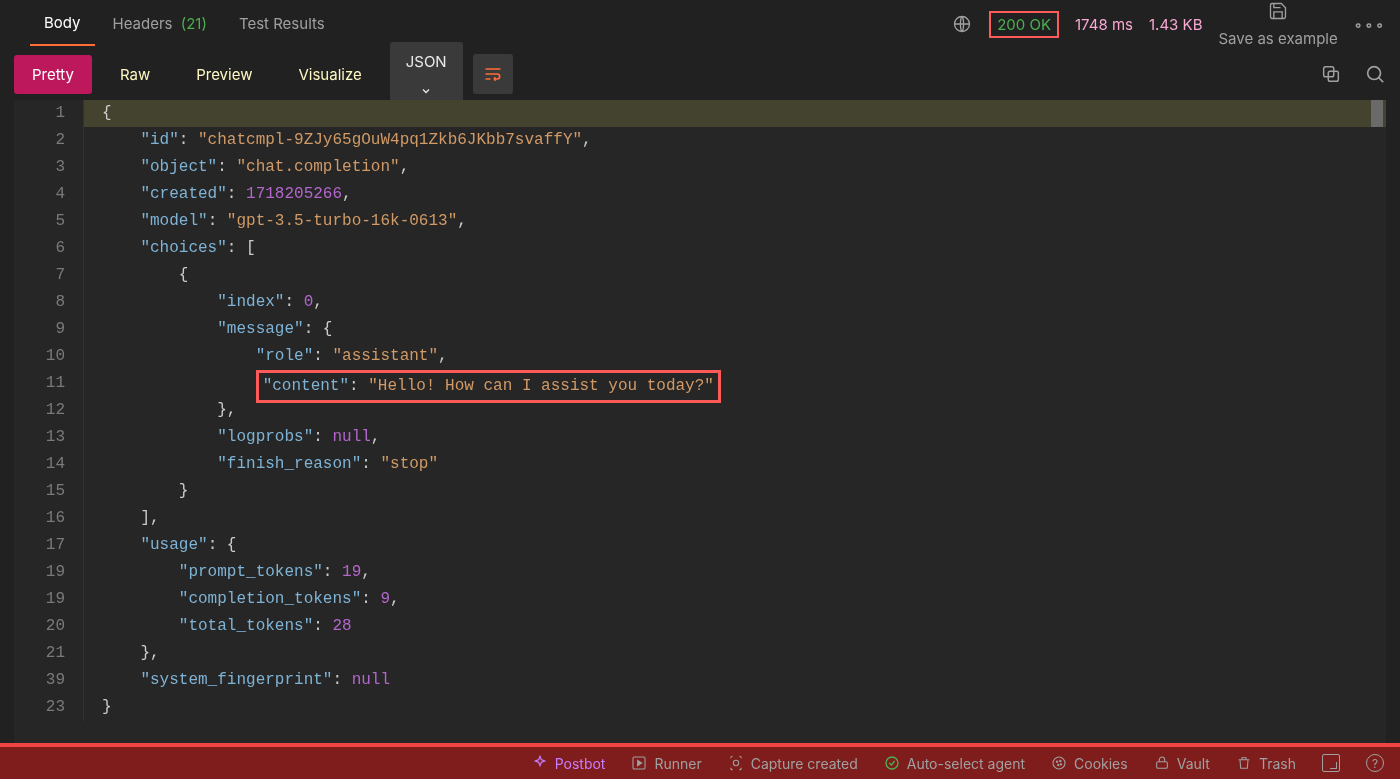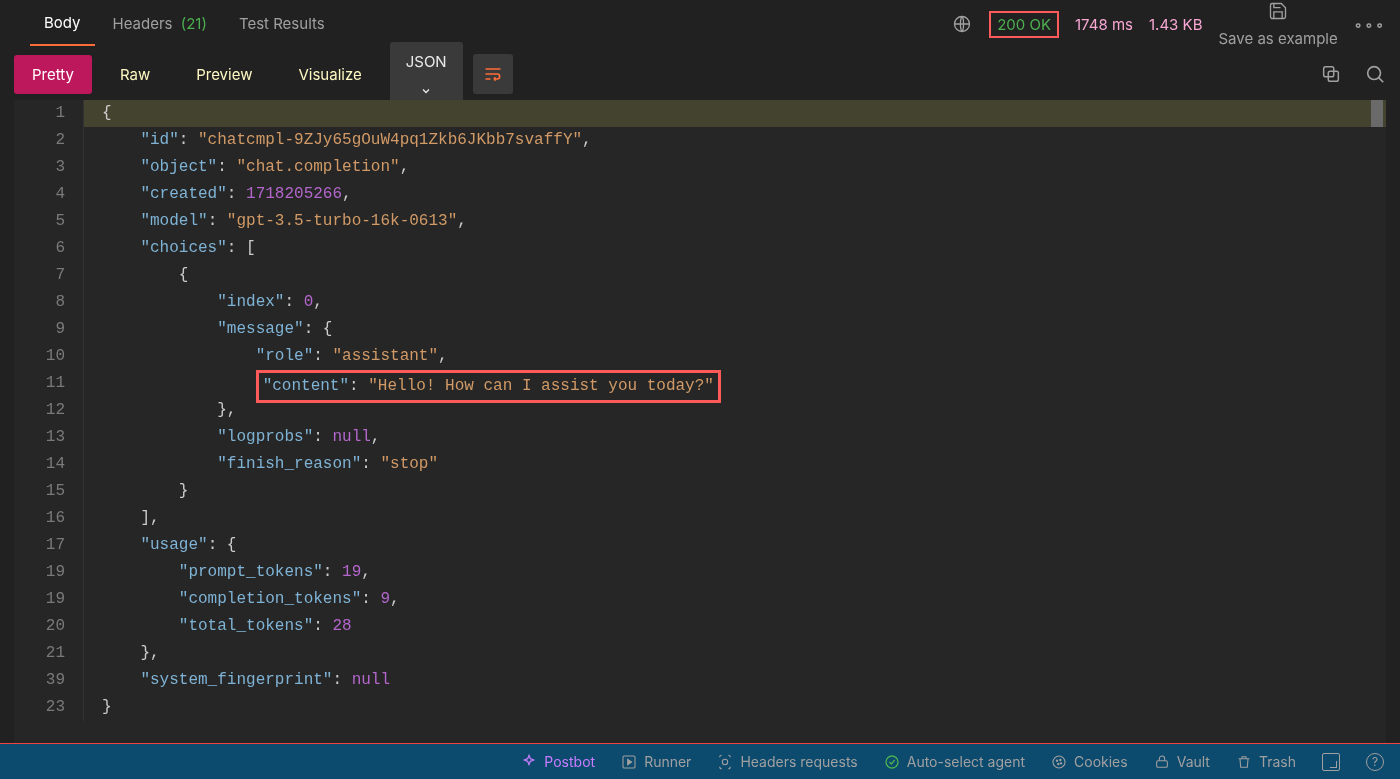--- a/index.html
+++ b/index.html
@@ -142,24 +142,24 @@
   }
 
   
   .footer {
     height: 36px;
     display:flex;
     align-items:center;
     justify-content:flex-end;
     gap: 26px;
     padding: 0 16px;
-    border-top: 1px solid #ef4444;
+    border-top: 4px solid #ef4444;
     font-size: 14px;
     color:#a0a0a0;
-    background:#0c4a6e;
+    background:#7f1d1d;
   }
   .footer .item { display:flex; align-items:center; gap:7px; cursor:pointer; }
   .footer .postbot { color: #c77dff; }
   .footer svg { width:16px; height:16px; }
   .footer .sq { width:18px; height:18px; border:1.5px solid #a0a0a0; border-radius:2px; position:relative;}
   .footer .sq::after{content:""; position:absolute; right:2px; bottom:2px; width:6px; height:6px; border-right:1.5px solid #a0a0a0; border-bottom:1.5px solid #a0a0a0;}
   .footer .help { width:18px;height:18px;border:1.5px solid #a0a0a0;border-radius:50%; display:flex;align-items:center;justify-content:center;font-size:12px;}
 </style>
 </head>
 <body>
@@ -265,21 +265,21 @@
         <rect x="3" y="3" width="18" height="18" rx="2"></rect>
         <path d="M10 8l6 4-6 4z" fill="currentColor"></path>
       </svg>
     <span>Runner</span>
   </div>
   <div class="item">
     <svg viewBox="0 0 24 24" fill="none" stroke="currentColor" stroke-width="1.6">
         <circle cx="12" cy="12" r="4"></circle>
         <path d="M20 5a3 3 0 0 0-3-3M4 5a3 3 0 0 1 3-3M20 19a3 3 0 0 1-3 3M4 19a3 3 0 0 0 3 3"></path>
       </svg>
-    <span>Headers requests</span>
+    <span>Capture created</span>
   </div>
   <div class="item">
     <svg viewBox="0 0 24 24" fill="none" stroke="#4caf50" stroke-width="2">
         <circle cx="12" cy="12" r="9"></circle>
         <path d="M8 12l3 3 5-6"></path>
       </svg>
     <span>Auto-select agent</span>
   </div>
   <div class="item">
     <svg viewBox="0 0 24 24" fill="none" stroke="currentColor" stroke-width="1.6">

